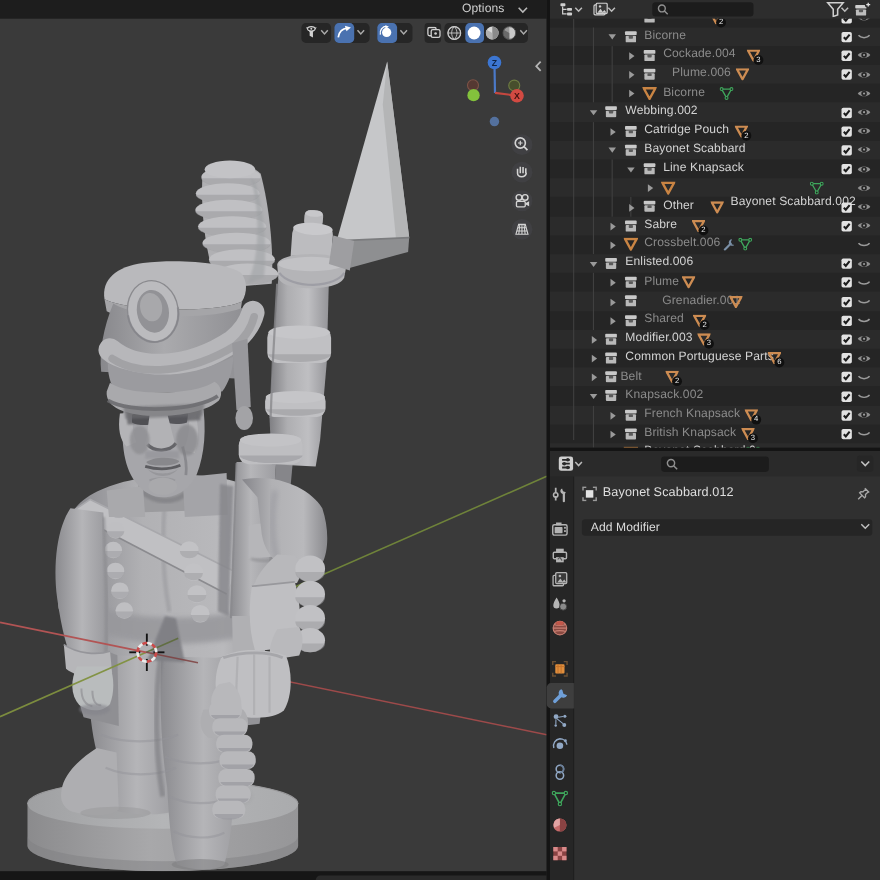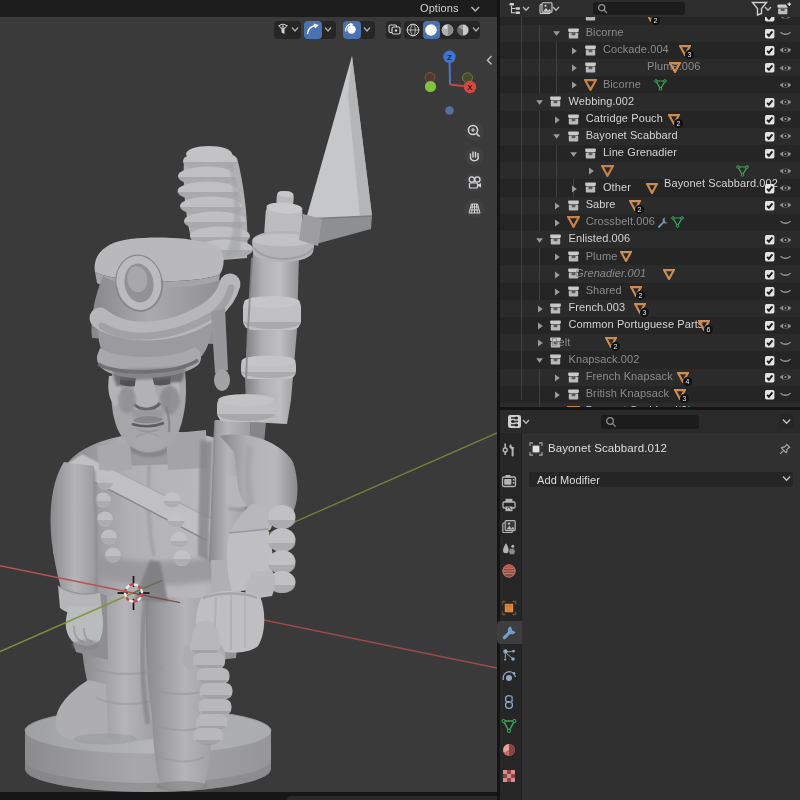--- a/index.html
+++ b/index.html
@@ -541,21 +541,21 @@
       </svg>
 <svg class="abs" style="left:278.5px;top:44.4px" width="13" height="12">
         <use href="#ic-eye"></use>
       </svg>
 <svg class="abs" style="left:69.9px;top:63.1px" width="9" height="10">
         <path d="M2,1.5 L6.8,5 L2,8.5 Z" fill="#9a9a9a"></path>
       </svg>
 <svg class="abs" style="left:83.7px;top:62.0px" width="13" height="11">
         <use href="#ic-col"></use>
       </svg>
-<div class="abs txt gray" style="left:111px;top:60.4px;margin-left:36px;">Plume.006</div>
+<div class="abs txt gray" style="left:111px;top:60.4px;">Plume.006</div>
 <svg class="abs" style="left:169px;top:62.1px" width="12" height="11">
         <use href="#ic-tri-s"></use>
       </svg>
 <svg class="abs" style="left:264px;top:62.1px" width="11" height="11">
         <use href="#ic-chk"></use>
       </svg>
 <svg class="abs" style="left:278.5px;top:61.6px" width="13" height="12">
         <use href="#ic-eye"></use>
       </svg>
 <svg class="abs" style="left:69.9px;top:80.3px" width="9" height="10">
@@ -613,21 +613,21 @@
       </svg>
 <svg class="abs" style="left:278.5px;top:130.4px" width="13" height="12">
         <use href="#ic-eye"></use>
       </svg>
 <svg class="abs" style="left:68.9px;top:149.6px" width="10" height="9">
         <path d="M1.2,2.2 L8,2.2 L4.6,6.8 Z" fill="#9a9a9a"></path>
       </svg>
 <svg class="abs" style="left:83.7px;top:148.0px" width="13" height="11">
         <use href="#ic-col"></use>
       </svg>
-<div class="abs txt " style="left:102.9px;top:146.4px;">Line Grenadier</div>
+<div class="abs txt " style="left:102.9px;top:146.4px;">Line Knapsack</div>
 <svg class="abs" style="left:264px;top:148.1px" width="11" height="11">
         <use href="#ic-chk"></use>
       </svg>
 <svg class="abs" style="left:278.5px;top:147.6px" width="13" height="12">
         <use href="#ic-eye"></use>
       </svg>
 <svg class="abs" style="left:87.1px;top:166.3px" width="9" height="10">
         <path d="M2,1.5 L6.8,5 L2,8.5 Z" fill="#9a9a9a"></path>
       </svg>
 <svg class="abs" style="left:100.9px;top:164.8px" width="13" height="12">
@@ -717,21 +717,21 @@
       </svg>
 <svg class="abs" style="left:278.5px;top:250.8px" width="13" height="12">
         <use href="#ic-eyec"></use>
       </svg>
 <svg class="abs" style="left:52.7px;top:269.5px" width="9" height="10">
         <path d="M2,1.5 L6.8,5 L2,8.5 Z" fill="#9a9a9a"></path>
       </svg>
 <svg class="abs" style="left:66.5px;top:268.4px" width="13" height="11">
         <use href="#ic-col"></use>
       </svg>
-<div class="abs txt gray" style="left:75px;top:266.8px;font-style:italic;">Grenadier.001</div>
+<div class="abs txt gray" style="left:102px;top:266.8px;">Grenadier.001</div>
 <svg class="abs" style="left:163px;top:268.5px" width="12" height="11">
         <use href="#ic-tri-s"></use>
       </svg>
 <svg class="abs" style="left:264px;top:268.5px" width="11" height="11">
         <use href="#ic-chk"></use>
       </svg>
 <svg class="abs" style="left:278.5px;top:268.0px" width="13" height="12">
         <use href="#ic-eyec"></use>
       </svg>
 <svg class="abs" style="left:52.7px;top:286.7px" width="9" height="10">
@@ -750,21 +750,21 @@
       </svg>
 <svg class="abs" style="left:278.5px;top:285.2px" width="13" height="12">
         <use href="#ic-eyec"></use>
       </svg>
 <svg class="abs" style="left:35.5px;top:303.9px" width="9" height="10">
         <path d="M2,1.5 L6.8,5 L2,8.5 Z" fill="#9a9a9a"></path>
       </svg>
 <svg class="abs" style="left:49.3px;top:302.8px" width="13" height="11">
         <use href="#ic-col"></use>
       </svg>
-<div class="abs txt " style="left:68.5px;top:301.2px;">French.003</div>
+<div class="abs txt " style="left:68.5px;top:301.2px;">Modifier.003</div>
 <svg class="abs" style="left:134px;top:302.9px" width="12" height="11">
         <use href="#ic-tri-s"></use>
       </svg>
 <div class="abs" style="left:140px;top:307.9px;width:9px;height:9px;border-radius:5px;background:#101010;color:#e8e8e8;font-size:7px;line-height:10px;text-align:center;">3</div>
 <svg class="abs" style="left:264px;top:302.9px" width="11" height="11">
         <use href="#ic-chk"></use>
       </svg>
 <svg class="abs" style="left:278.5px;top:302.4px" width="13" height="12">
         <use href="#ic-eye"></use>
       </svg>
@@ -784,21 +784,21 @@
       </svg>
 <svg class="abs" style="left:278.5px;top:319.6px" width="13" height="12">
         <use href="#ic-eye"></use>
       </svg>
 <svg class="abs" style="left:35.5px;top:338.3px" width="9" height="10">
         <path d="M2,1.5 L6.8,5 L2,8.5 Z" fill="#9a9a9a"></path>
       </svg>
 <svg class="abs" style="left:49.3px;top:337.2px" width="13" height="11">
         <use href="#ic-col"></use>
       </svg>
-<div class="abs txt gray" style="left:51px;top:335.6px;">Belt</div>
+<div class="abs txt gray" style="left:64px;top:335.6px;">Belt</div>
 <svg class="abs" style="left:105px;top:337.3px" width="12" height="11">
         <use href="#ic-tri-s"></use>
       </svg>
 <div class="abs" style="left:111px;top:342.3px;width:9px;height:9px;border-radius:5px;background:#101010;color:#e8e8e8;font-size:7px;line-height:10px;text-align:center;">2</div>
 <svg class="abs" style="left:264px;top:337.3px" width="11" height="11">
         <use href="#ic-chk"></use>
       </svg>
 <svg class="abs" style="left:278.5px;top:336.8px" width="13" height="12">
         <use href="#ic-eyec"></use>
       </svg>

